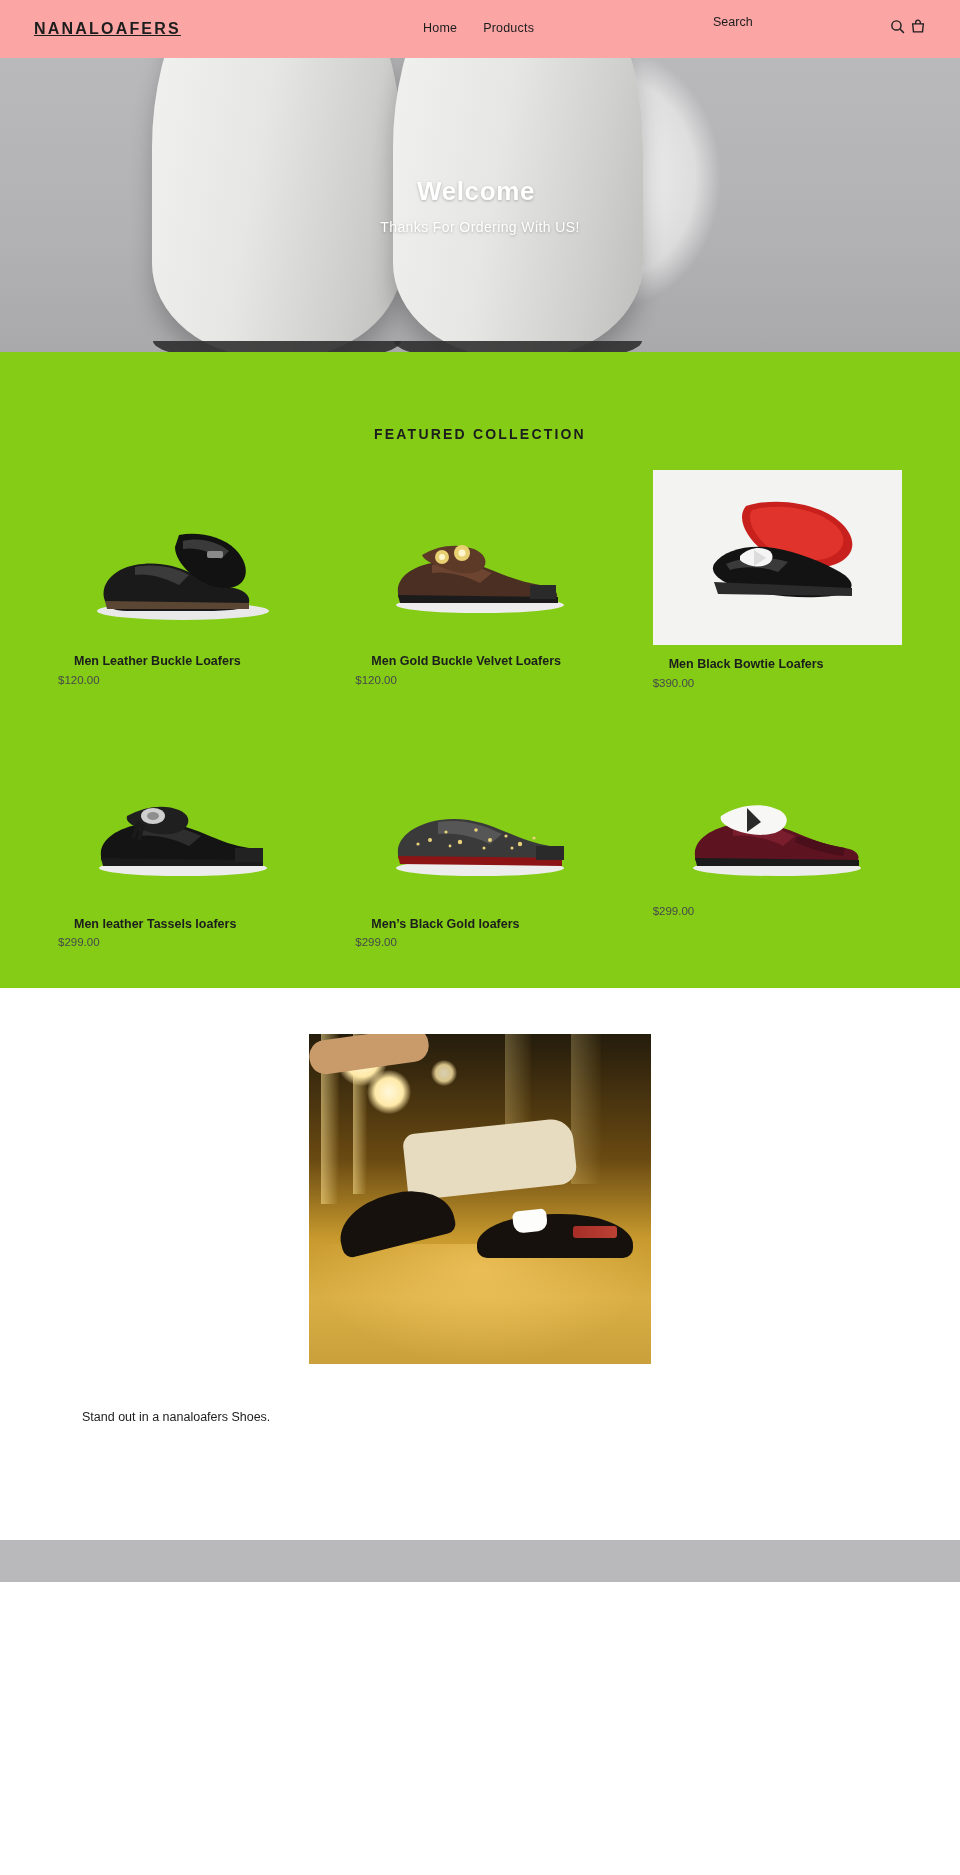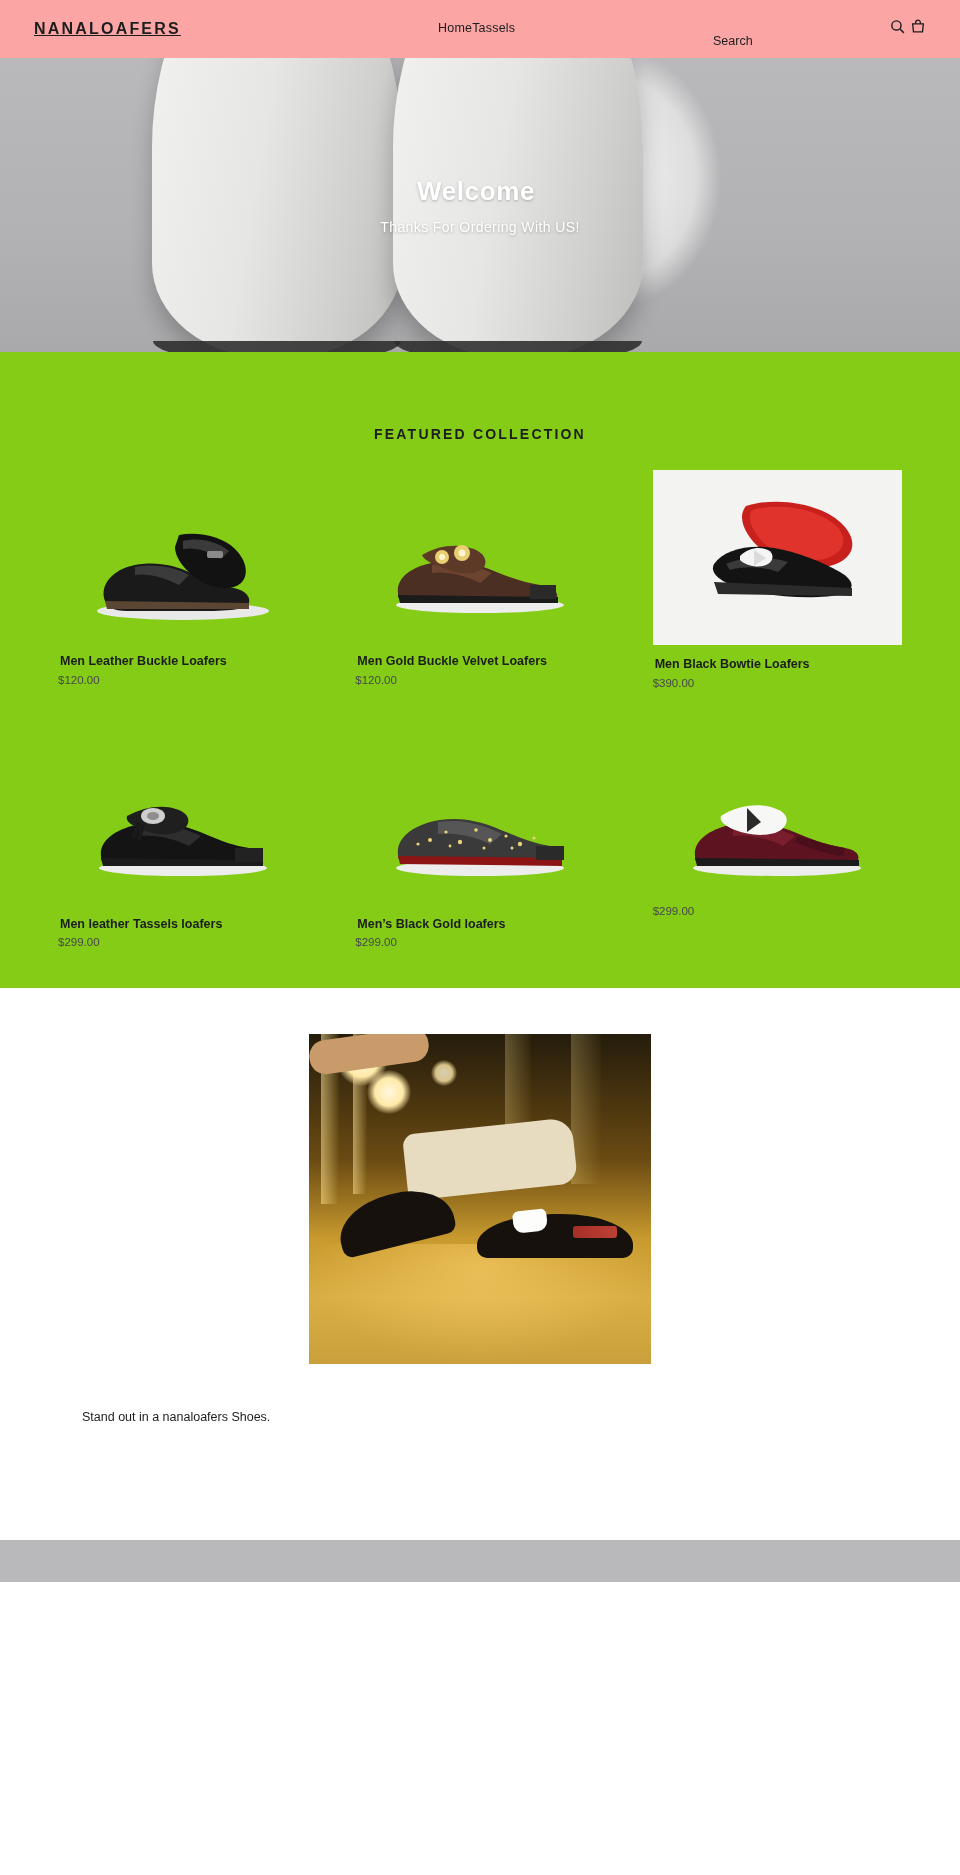--- a/index.html
+++ b/index.html
@@ -24,34 +24,35 @@
   }
   .brand {
     font-size: 16px;
     font-weight: bold;
     letter-spacing: 2.2px;
     color: #1c1d1d;
     white-space: nowrap;
   }
   .main-nav {
     display: flex;
-    position: absolute;
-    left: 438px;
+    gap: 26px;
+    position: absolute;
+    left: 423px;
     top: 21px;
   }
   .main-nav a {
     font-size: 12.5px;
     color: #1c1d1d;
     text-decoration: none;
     letter-spacing: .2px;
   }
   .search-link {
     position: absolute;
     left: 713px;
-    top: 34px;
+    top: 15px;
     font-size: 12.5px;
     color: #1c1d1d;
     text-decoration: none;
   }
   .header-icons {
     position: absolute;
     right: 34px;
     top: 18px;
     display: flex;
     align-items: center;
@@ -158,21 +159,21 @@
   }
   .product-media.boxed {
     background: #f3f3f2;
     height: 175px;
   }
   .product-title {
     font-size: 12.5px;
     font-weight: bold;
     color: #1c1d1d;
     line-height: 1.25;
-    margin: 12px 0 4px 2px;
+    margin: 12px 0 4px 16px;
   }
   .product-price {
     font-size: 11.5px;
     color: #46484a;
   }
 
   svg.shoe-art { display: block; }
 
   
   .feature {
@@ -248,21 +249,21 @@
   .footer-strip { height: 42px; background: #b9b9bb; }
 </style>
 </head>
 <body>
 
 <header class="site-header">
   <a class="brand" href="#">NANALOAFERS</a>
 
   <nav class="main-nav">
     <a href="#">Home</a>
-    <a href="#">Tassels</a>
+    <a href="#">Products</a>
   </nav>
 
   <a class="search-link" href="#">Search</a>
 
   <div class="header-icons">
     <button class="icon-btn" aria-label="Search">
       <svg width="17" height="17" viewBox="0 0 24 24" fill="none" stroke="currentColor" stroke-width="2">
         <circle cx="10.5" cy="10.5" r="6.5"></circle>
         <line x1="15.5" y1="15.5" x2="21" y2="21"></line>
       </svg>

